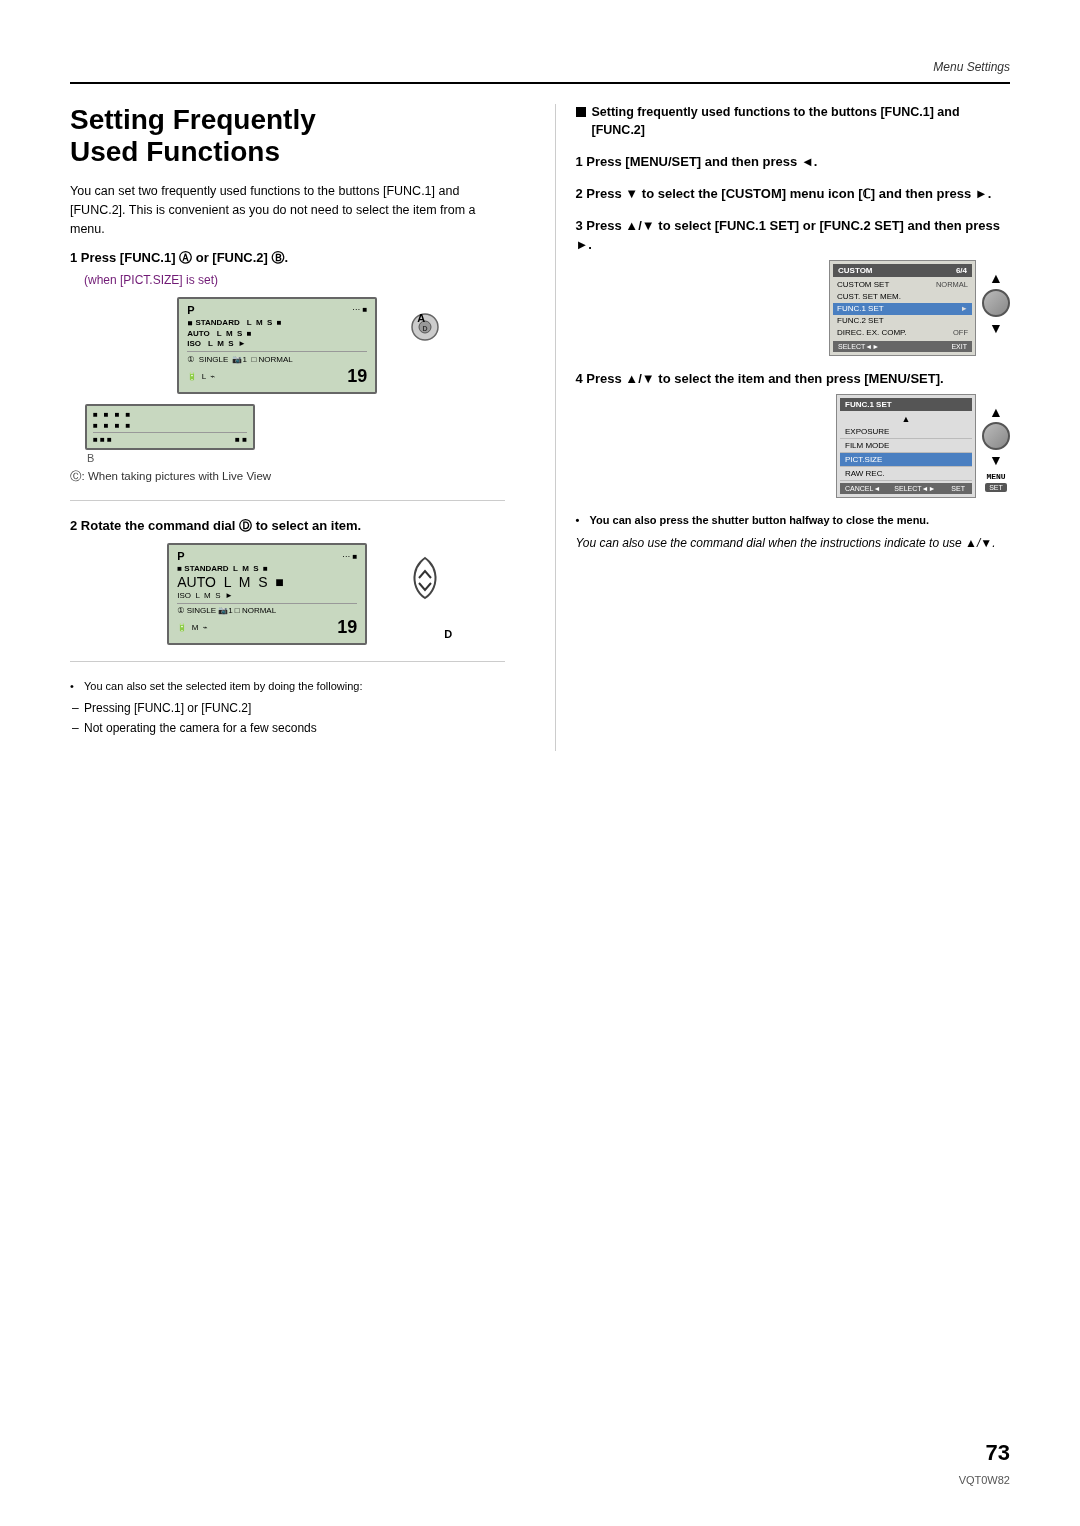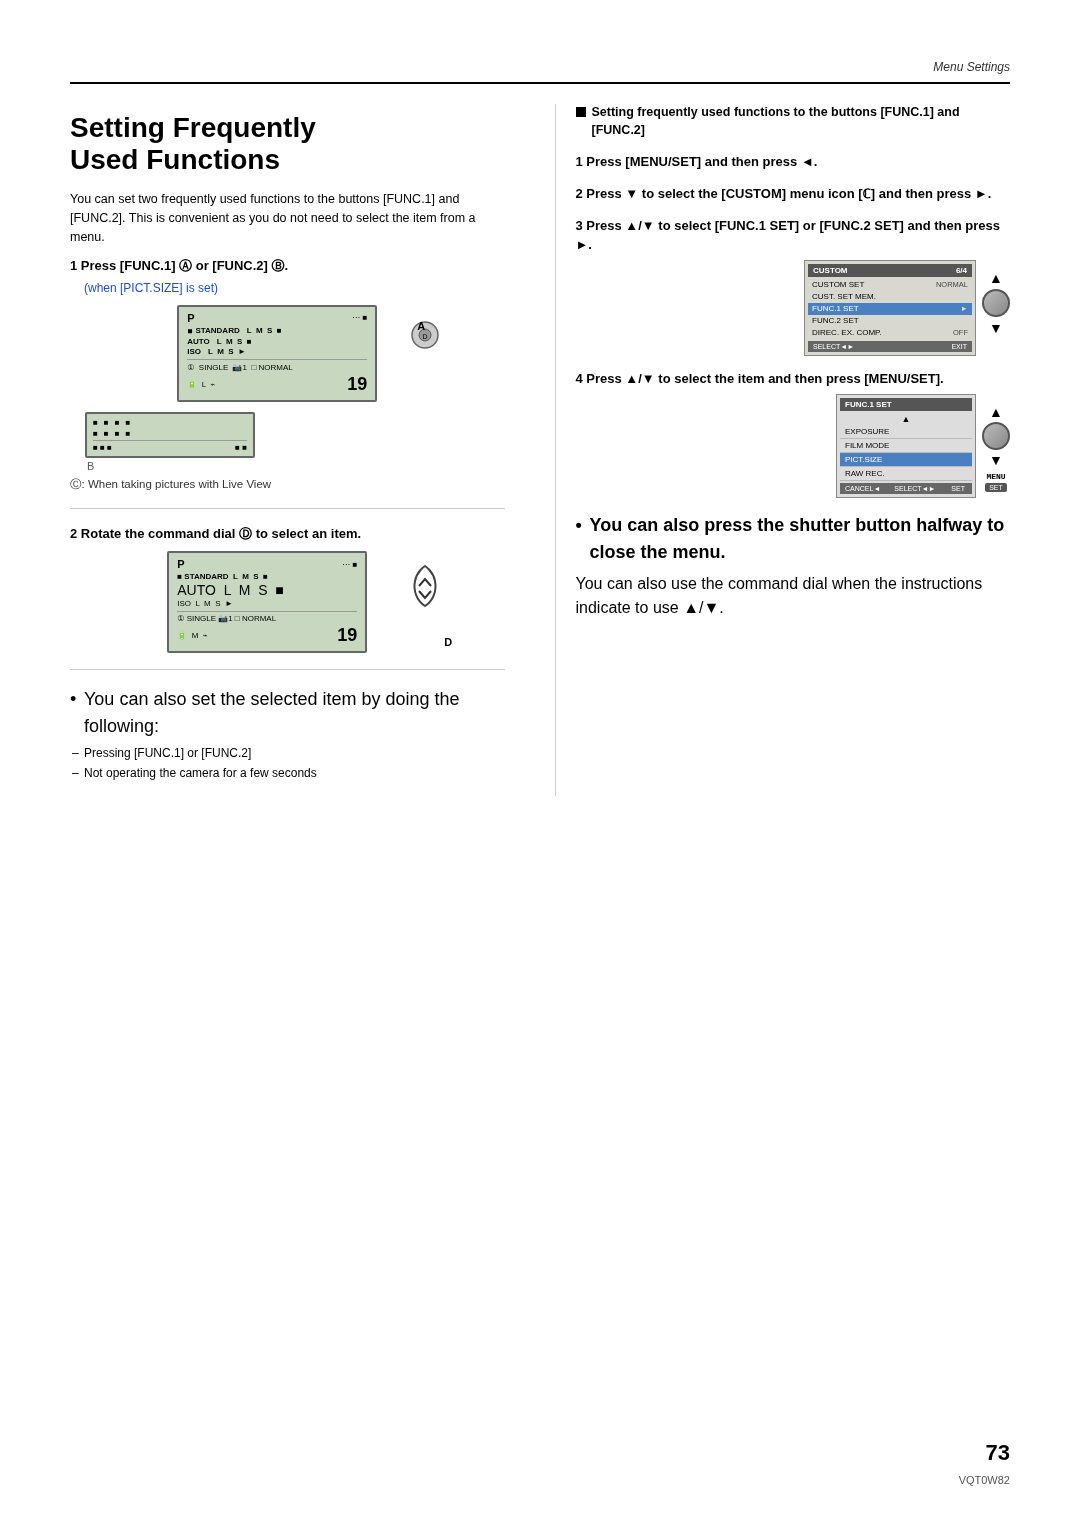--- a/index.html
+++ b/index.html
@@ -27,21 +27,20 @@
     }
     .two-col {
       display: flex;
       gap: 40px;
       border-top: 2px solid #000;
       padding-top: 20px;
     }
     .left-col {
       flex: 1;
       padding-right: 10px;
-      margin-top: 8px;
     }
     .right-col {
       flex: 1;
       border-left: 1px solid #ccc;
       padding-left: 20px;
     }
     h1 {
       font-size: 28px;
       font-weight: 900;
       line-height: 1.15;
@@ -66,21 +65,21 @@
       left: 0;
     }
     .step-heading {
       font-weight: bold;
       font-size: 13px;
       line-height: 1.4;
       margin-bottom: 6px;
     }
     .step-sub {
       font-size: 12px;
-      color: #1d4ed8;
+      color: #701a75;
       margin-bottom: 8px;
       padding-left: 14px;
     }
     .camera-display-inner {
       background: #c8d4c0;
       border: 1px solid #888;
       padding: 4px 6px;
       position: relative;
     }
     .cam-row {
@@ -218,21 +217,21 @@
       list-style: none;
       position: relative;
       margin-bottom: 2px;
     }
     .bullet-list li::before {
       content: "–";
       position: absolute;
       left: -12px;
     }
     .bullet-main {
-      font-size: 18px;
+      font-size: 11px;
       line-height: 1.5;
       padding-left: 14px;
       position: relative;
       margin-bottom: 4px;
     }
     .bullet-main::before {
       content: "•";
       position: absolute;
       left: 0;
     }
@@ -248,21 +247,21 @@
       bottom: 40px;
       right: 70px;
       font-size: 11px;
       color: #555;
     }
     .label-c-note {
       font-size: 11.5px;
       color: #333;
       margin-top: 4px;
     }
-    .note-small { font-size: 16px; line-height: 1.5; margin-top: 6px; }
+    .note-small { font-size: 12px; line-height: 1.5; margin-top: 6px; font-style: italic; }
   </style>
 </head>
 <body>
 
 <div class="page">
 
   <div class="top-label">Menu Settings</div>
 
   <div class="two-col">
 
@@ -412,21 +411,21 @@
         <div class="step-heading">2 Press ▼ to select the [CUSTOM] menu icon [ℂ] and then press ►.</div>
       </div>
 
       <div class="right-step">
         <div class="step-heading">3 Press ▲/▼ to select [FUNC.1 SET] or [FUNC.2 SET] and then press ►.</div>
 
         <div class="right-step-with-image">
           <div class="right-step-text"></div>
 
           <div style="display:flex; align-items:flex-start; gap:6px;">
-            <div class="menu-screenshot" style="width:172px;">
+            <div class="menu-screenshot" style="width:147px;">
               <div class="menu-title-bar">
                 <span>CUSTOM</span>
                 <span>6/4</span>
               </div>
               <div class="menu-row">
                 <span class="menu-row-label">CUSTOM SET</span>
                 <span class="menu-row-value">NORMAL</span>
               </div>
               <div class="menu-row">
                 <span class="menu-row-label">CUST. SET MEM.</span>

